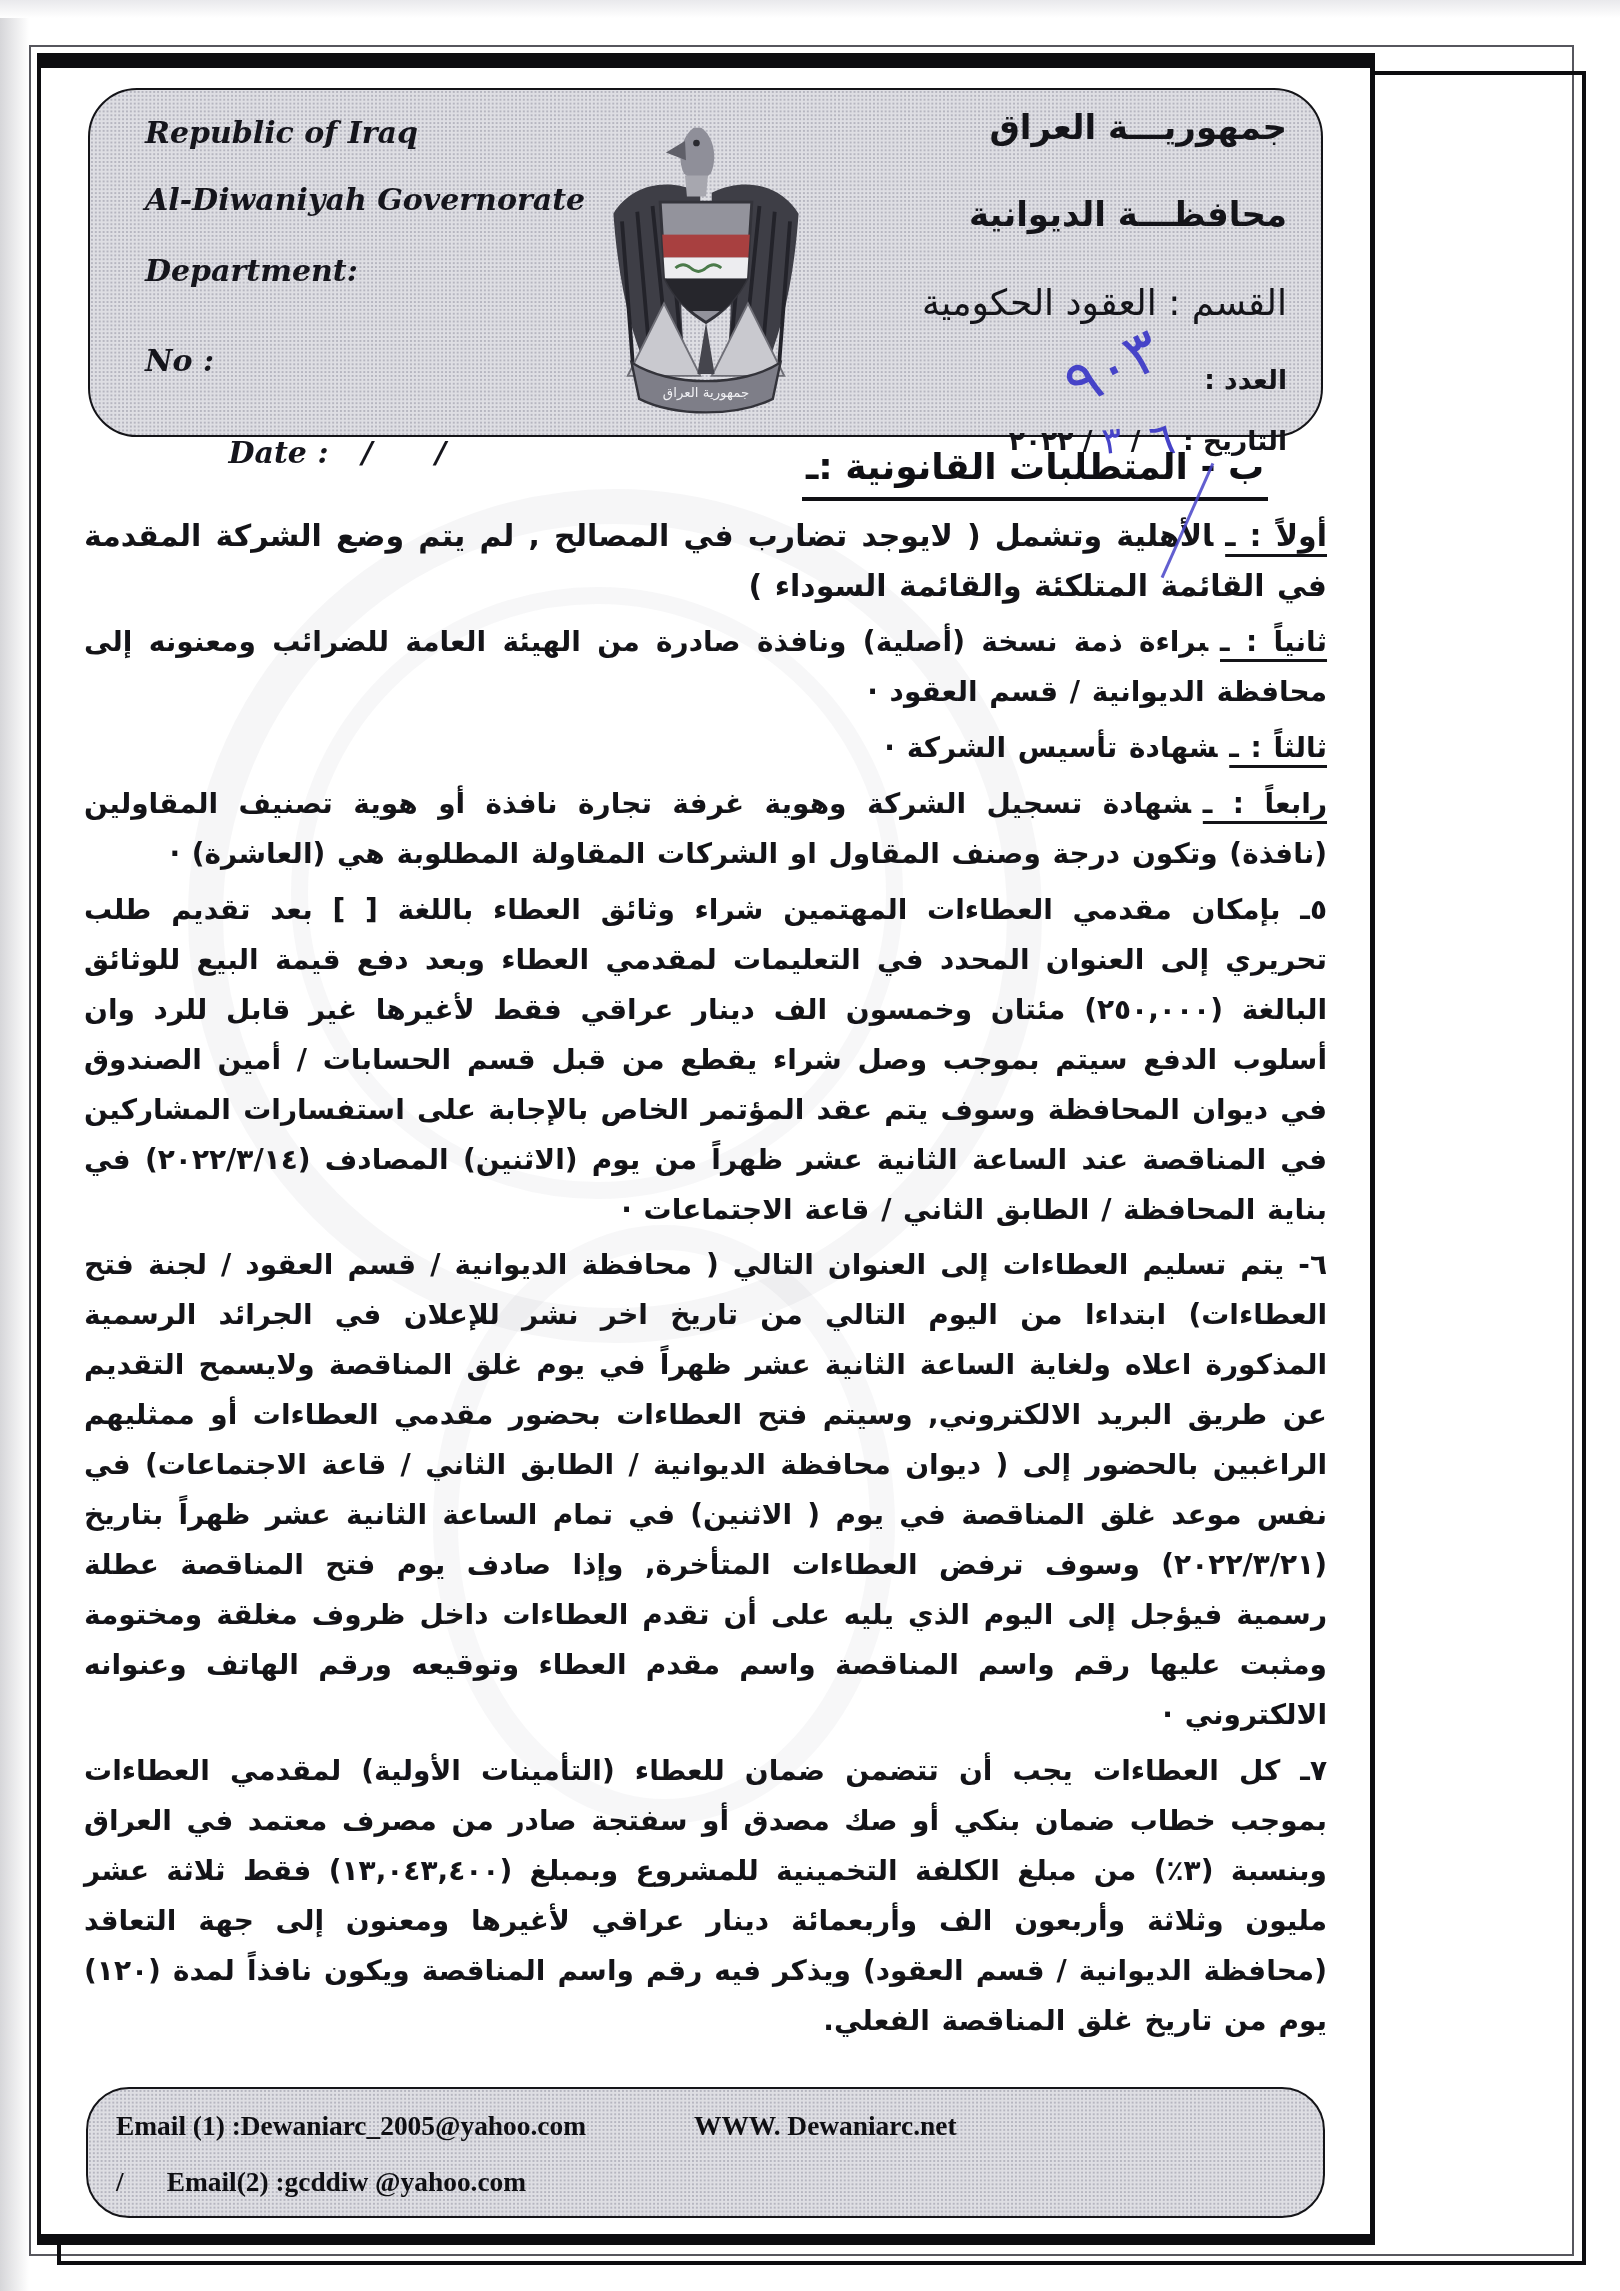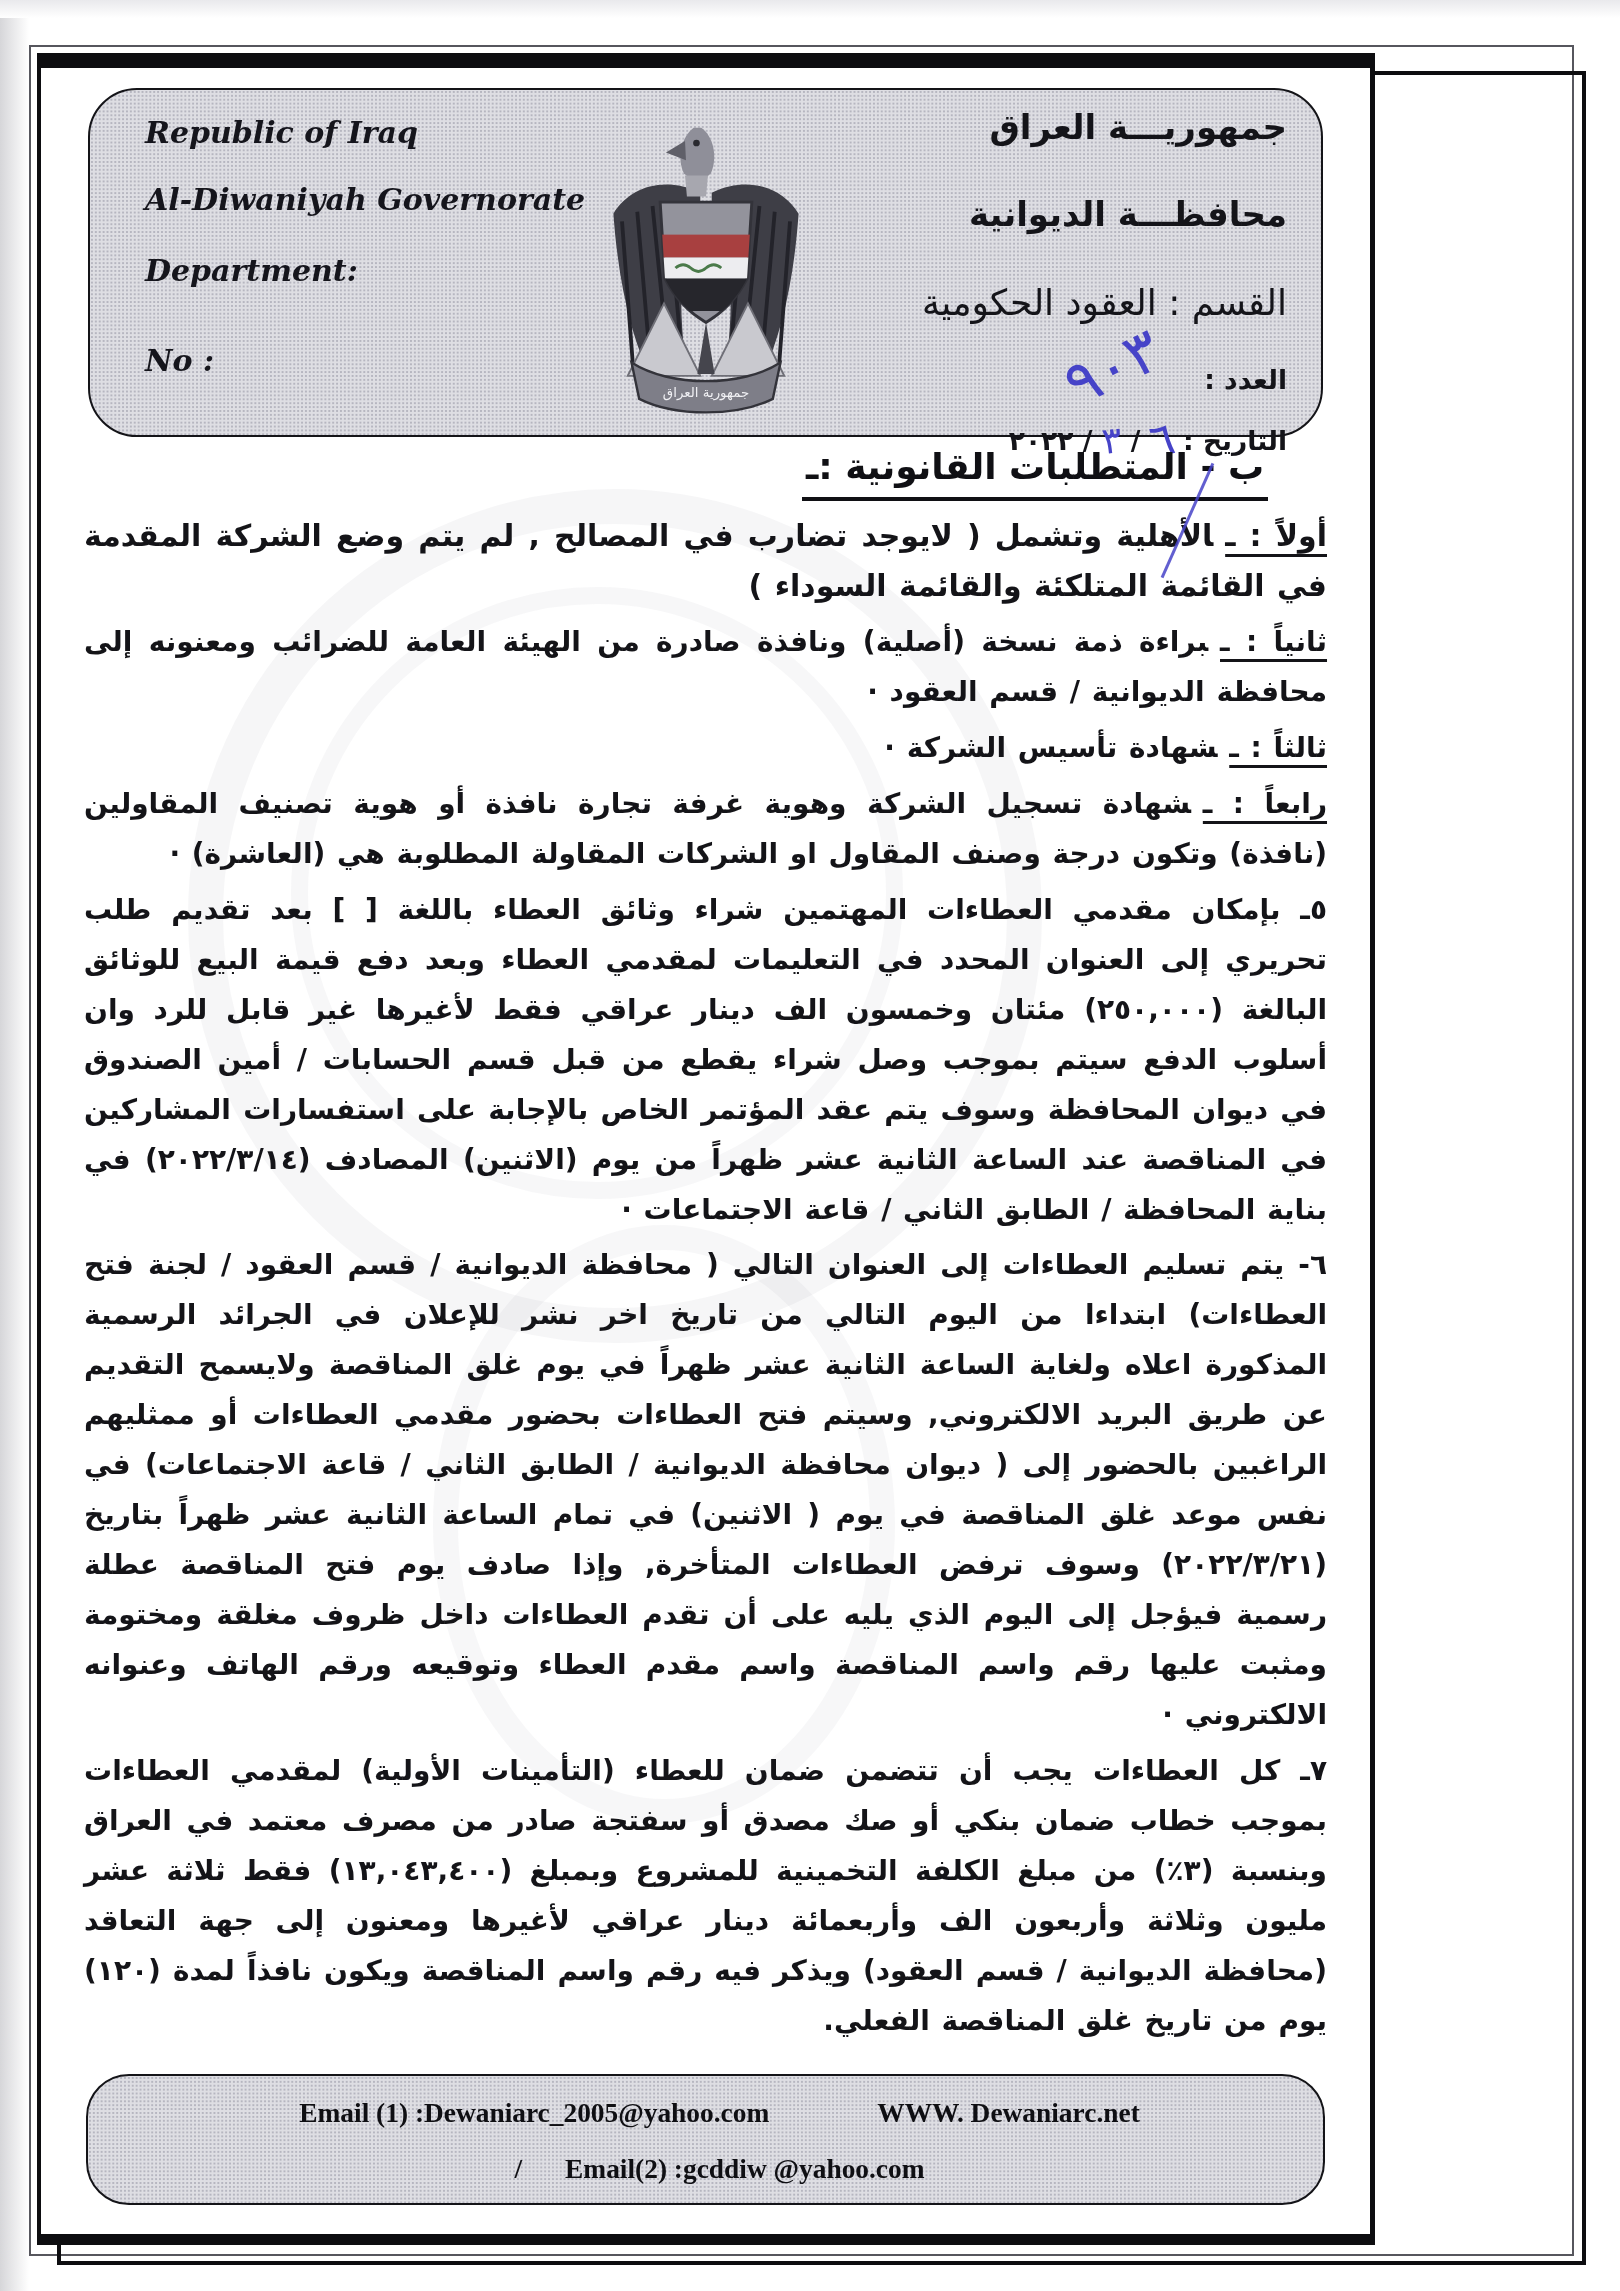--- a/index.html
+++ b/index.html
@@ -65,26 +65,26 @@
   .title-row{text-align:right;margin:3.9px 59px 9.8px 0;}
   .section-title{display:inline-block;font-size:36px;font-weight:bold;color:#101014;
     border-bottom:4.9px solid #101014;padding:0 3.9px 9.8px;}
   .para{font-size:28px;font-weight:bold;color:#141418;line-height:50px;
     text-align:justify;margin:5.9px 0 2px;word-spacing:2px;}
   .para.first{font-size:30px;}
   .lead{text-decoration:underline;text-decoration-thickness:2.9px;
     text-underline-offset:7.8px;margin-left:11.8px;}
 
   
-  .footer-box{position:absolute;left:45px;right:45px;bottom:29px;height:127px;
+  .footer-box{position:absolute;left:45px;right:45px;bottom:16px;height:127px;
     border:2.9px solid #141418;border-radius:43px;z-index:2;
     background-color:#dedee3;
     background-image:radial-gradient(circle,#b6b6c0 0.9px,rgba(0,0,0,0) 1px);
     background-size:3.9px 3.9px;
-    text-align:center;font-family:"Liberation Serif",serif;font-weight:bold;
+    text-align:left;font-family:"Liberation Serif",serif;font-weight:bold;
     color:#0f0f13;direction:ltr;padding-left:28px;}
   .f-line1{margin-top:21.6px;font-size:27.4px;}
   .f-line2{margin-top:25px;font-size:27.4px;}
   .f-gap{display:inline-block;width:108px;}
   .f-gap2{display:inline-block;width:43px;}
 </style>
 </head>
 <body>
 
 <div class="scan-edge"></div>
@@ -99,20 +99,23 @@
   <div class="wm wm2"></div>
   <div class="wm wm3"></div>
 
   <div class="header-box">
 
     <div class="hdr-left" dir="ltr" lang="en">
       <div class="hl hl1">Republic of Iraq</div>
       <div class="hl hl2">Al-Diwaniyah Governorate</div>
       <div class="hl hl3">Department:</div>
       <div class="hl hl4">No :</div>
+      <div class="hl hl5">
+        <span>Date :</span><span class="date-value">/      /</span>
+      </div>
     </div>
 
     <div class="emblem">
       <svg width="210" height="312" viewBox="0 0 220 320">
 
         <path d="M104,80 C66,62 30,74 13,102 C18,172 31,234 57,284 L88,252 C80,190 84,128 104,96 Z" fill="#3e3e46"></path>
         <path d="M22,110 L34,268 M38,100 L52,262 M54,94 L70,252 M70,90 L84,244" stroke="#23232a" stroke-width="4" fill="none"></path>
 
         <g transform="translate(220,0) scale(-1,1)">
           <path d="M104,80 C66,62 30,74 13,102 C18,172 31,234 57,284 L88,252 C80,190 84,128 104,96 Z" fill="#3e3e46"></path>

